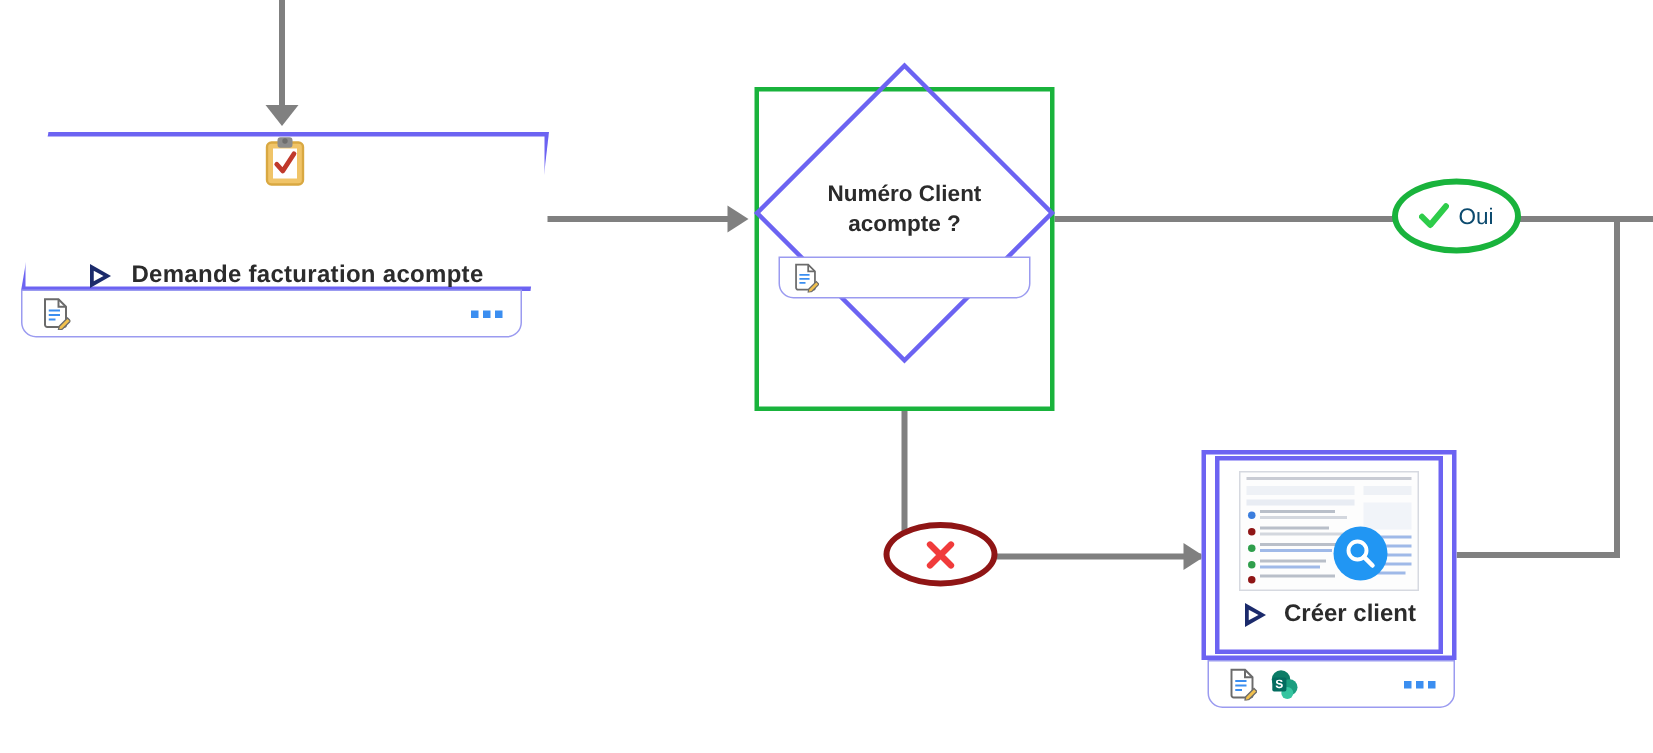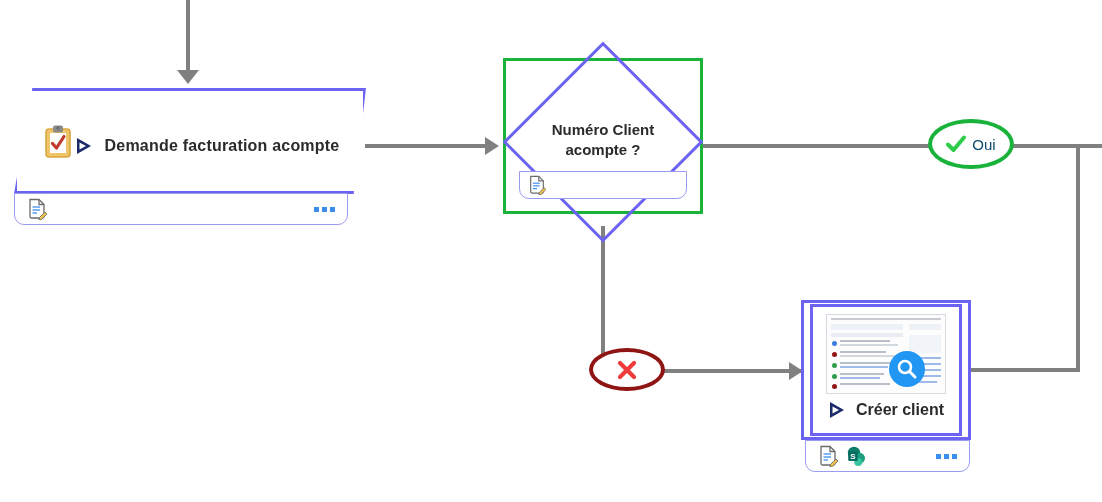--- a/index.html
+++ b/index.html
@@ -45,22 +45,22 @@
   .task-node{position:absolute;}
   .task-shape{
     position:absolute;inset:0;
     background:#ffffff;
     border:3px solid #6c63f2;
     box-sizing:border-box;
     clip-path:polygon(5.2% 0%, 100% 0%, 96.5% 100%, 0% 100%);
   }
   .task-inner{
     position:absolute;inset:0;
-    display:flex;flex-direction:row;
-    align-items:center;justify-content:center;
+    display:flex;flex-direction:column;
+    align-items:center;justify-content:space-between;
   }
   .task-title{
     display:flex;align-items:center;gap:12px;
     font-weight:bold;font-size:16px;color:#2b2b2b;
     letter-spacing:.2px;
   }
 
   
   .decision-node{position:absolute;}
   .decision-sel{
@@ -206,21 +206,21 @@
         <path d="M12.5 19.5 l5.5 -5.5 l2 2 l-5.5 5.5 l-2.6 .6 z" fill="#f2c14e" stroke="#6b6b6b" stroke-width=".9"></path>
       </svg>
     </span>
     <span class="dots">
         <i></i>
         <i></i>
         <i></i>
       </span>
   </div>
 
-  <div class="decision-node" style="left:503px;top:58px;width:200px;height:156px;">
+  <div class="decision-node" style="left:503px;top:58px;width:200px;height:216px;">
     <div class="decision-sel"></div>
     <div class="diamond" style="left:29px;top:13px;width:142px;height:142px;"></div>
     <div class="decision-label" style="top:62px;">
       <div>Numéro Client</div>
       <div>acompte ?</div>
     </div>
     <div class="decision-strip" style="left:16px;top:113px;width:168px;height:28px;">
       <svg class="doc-ico" viewBox="0 0 20 22" style="width:18px;height:20px;">
         <path d="M3 1.5 h9 l5 5 v12 a1.5 1.5 0 0 1 -1.5 1.5 h-11 a1.5 1.5 0 0 1 -1.5 -1.5 z" fill="#ffffff" stroke="#6b6b6b" stroke-width="1.3"></path>
         <path d="M12 1.5 v5 h5" fill="none" stroke="#6b6b6b" stroke-width="1.3"></path>

